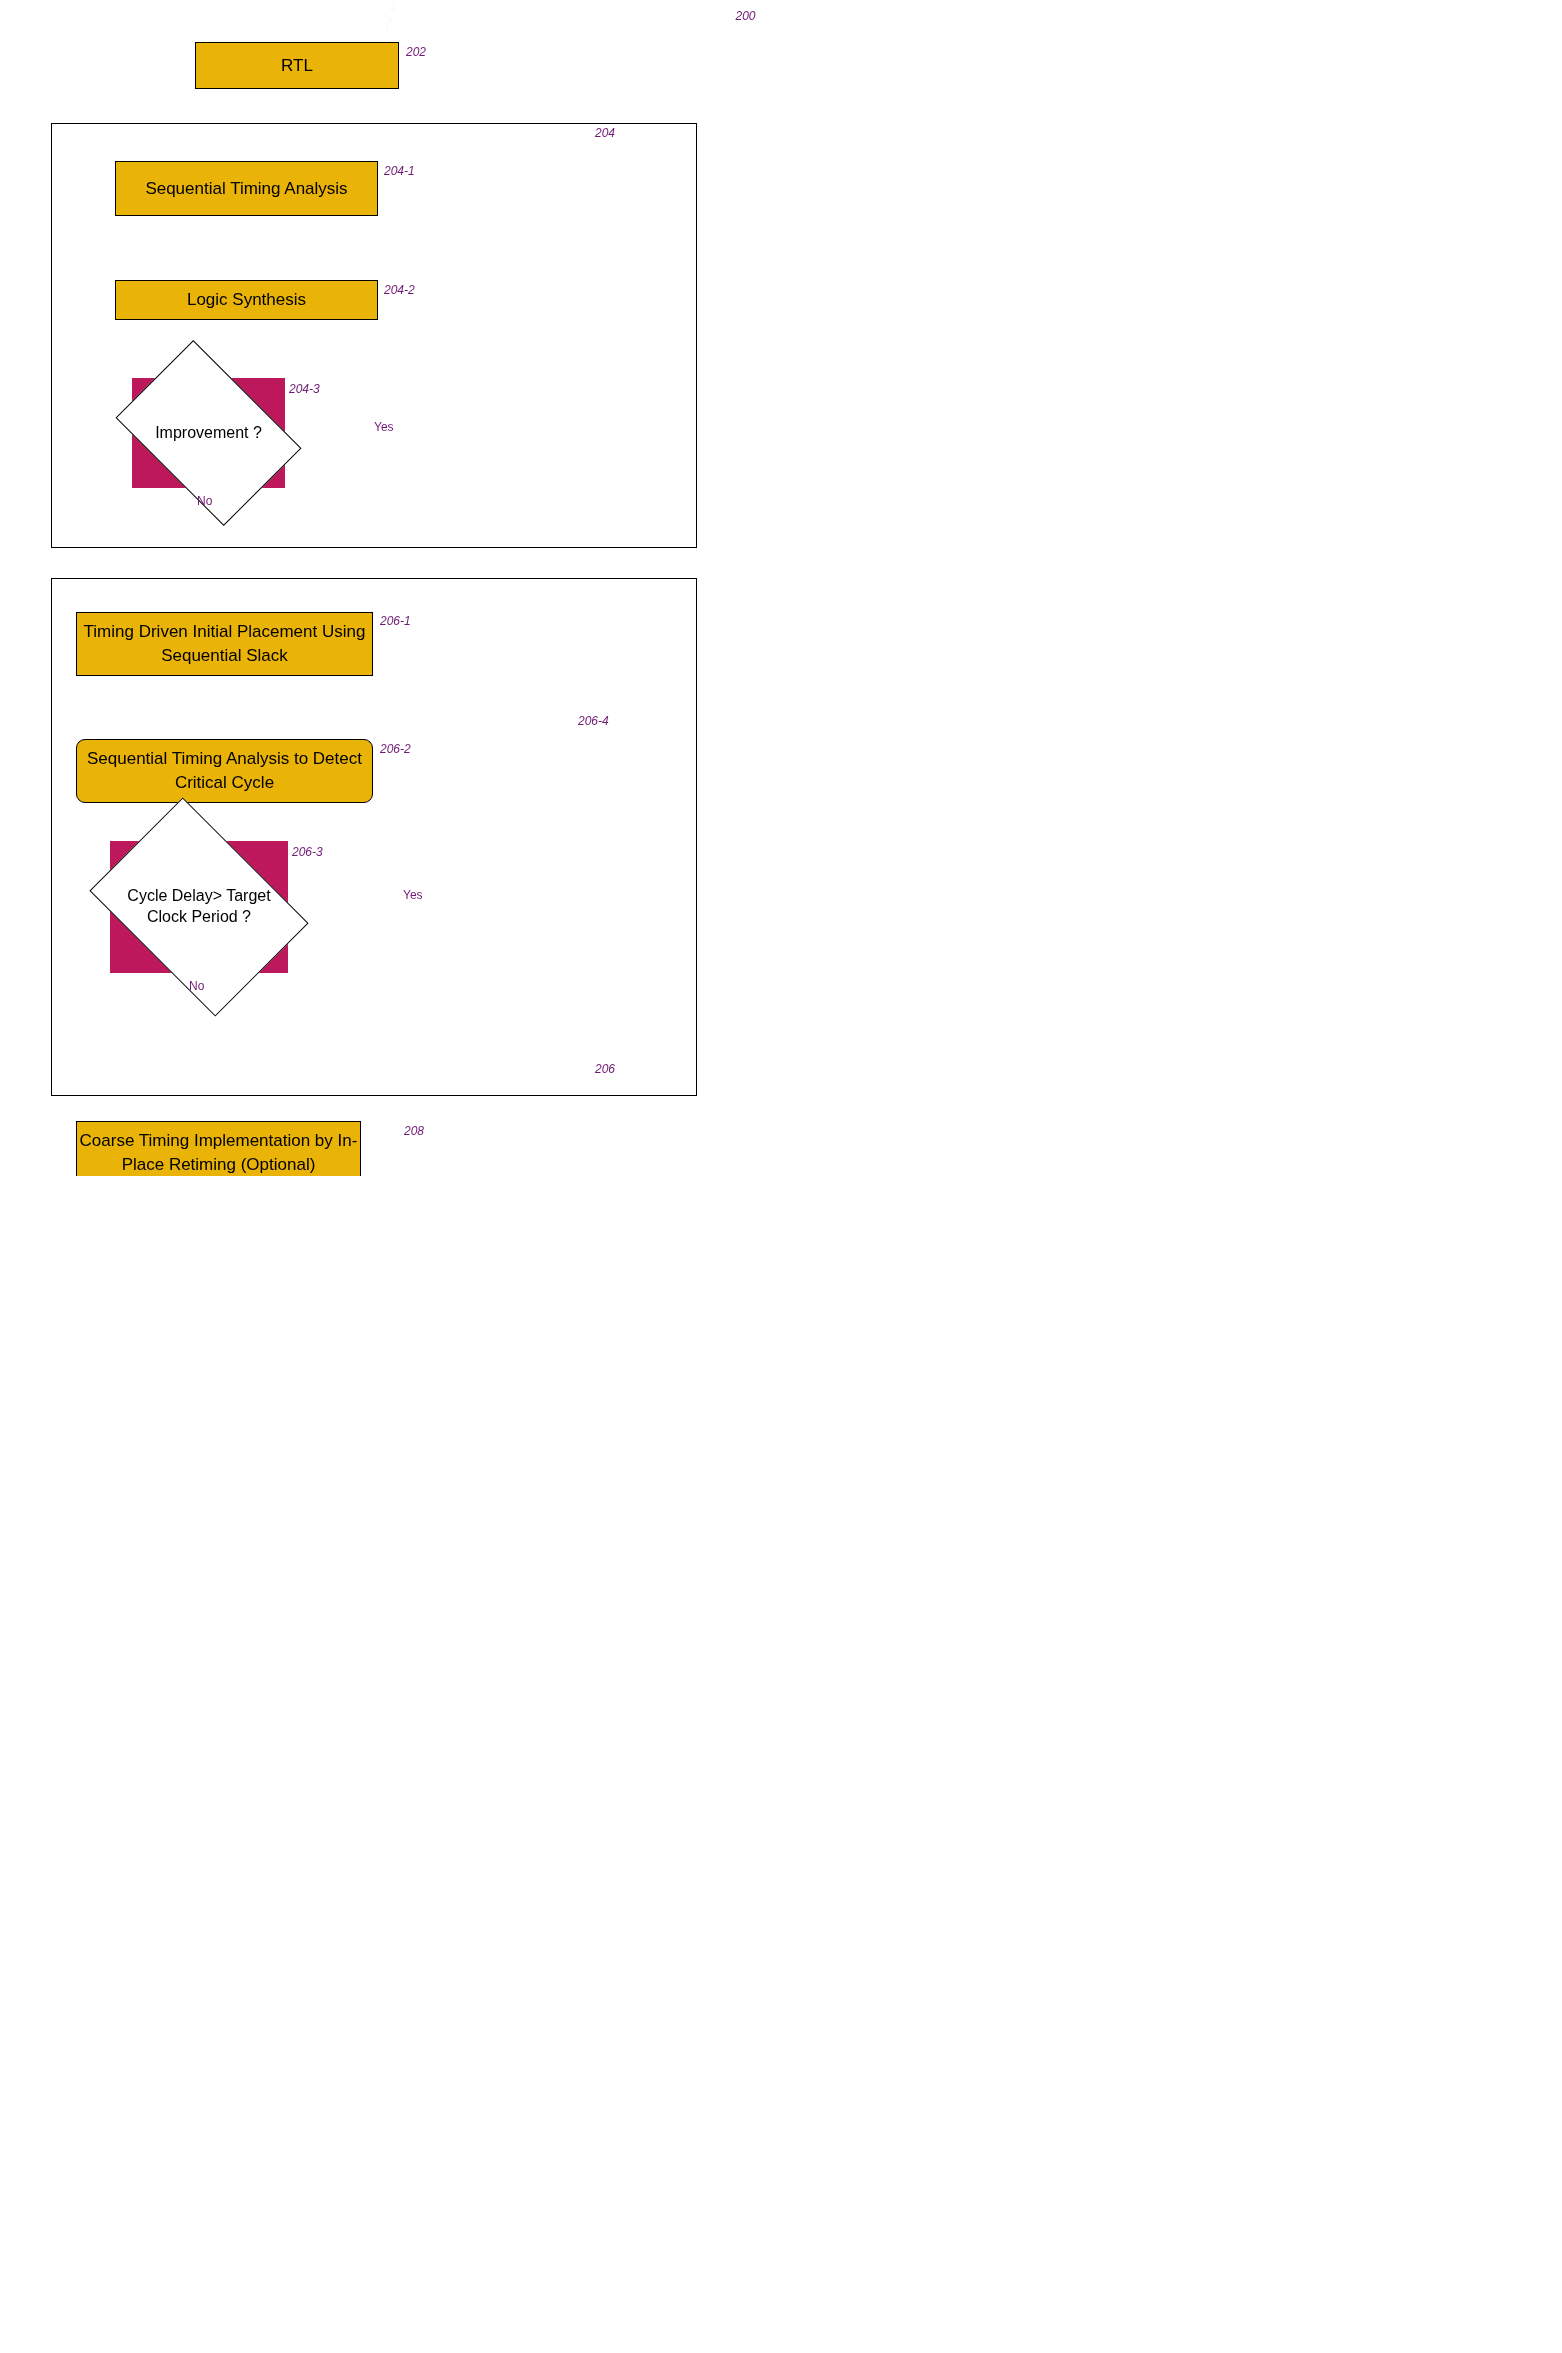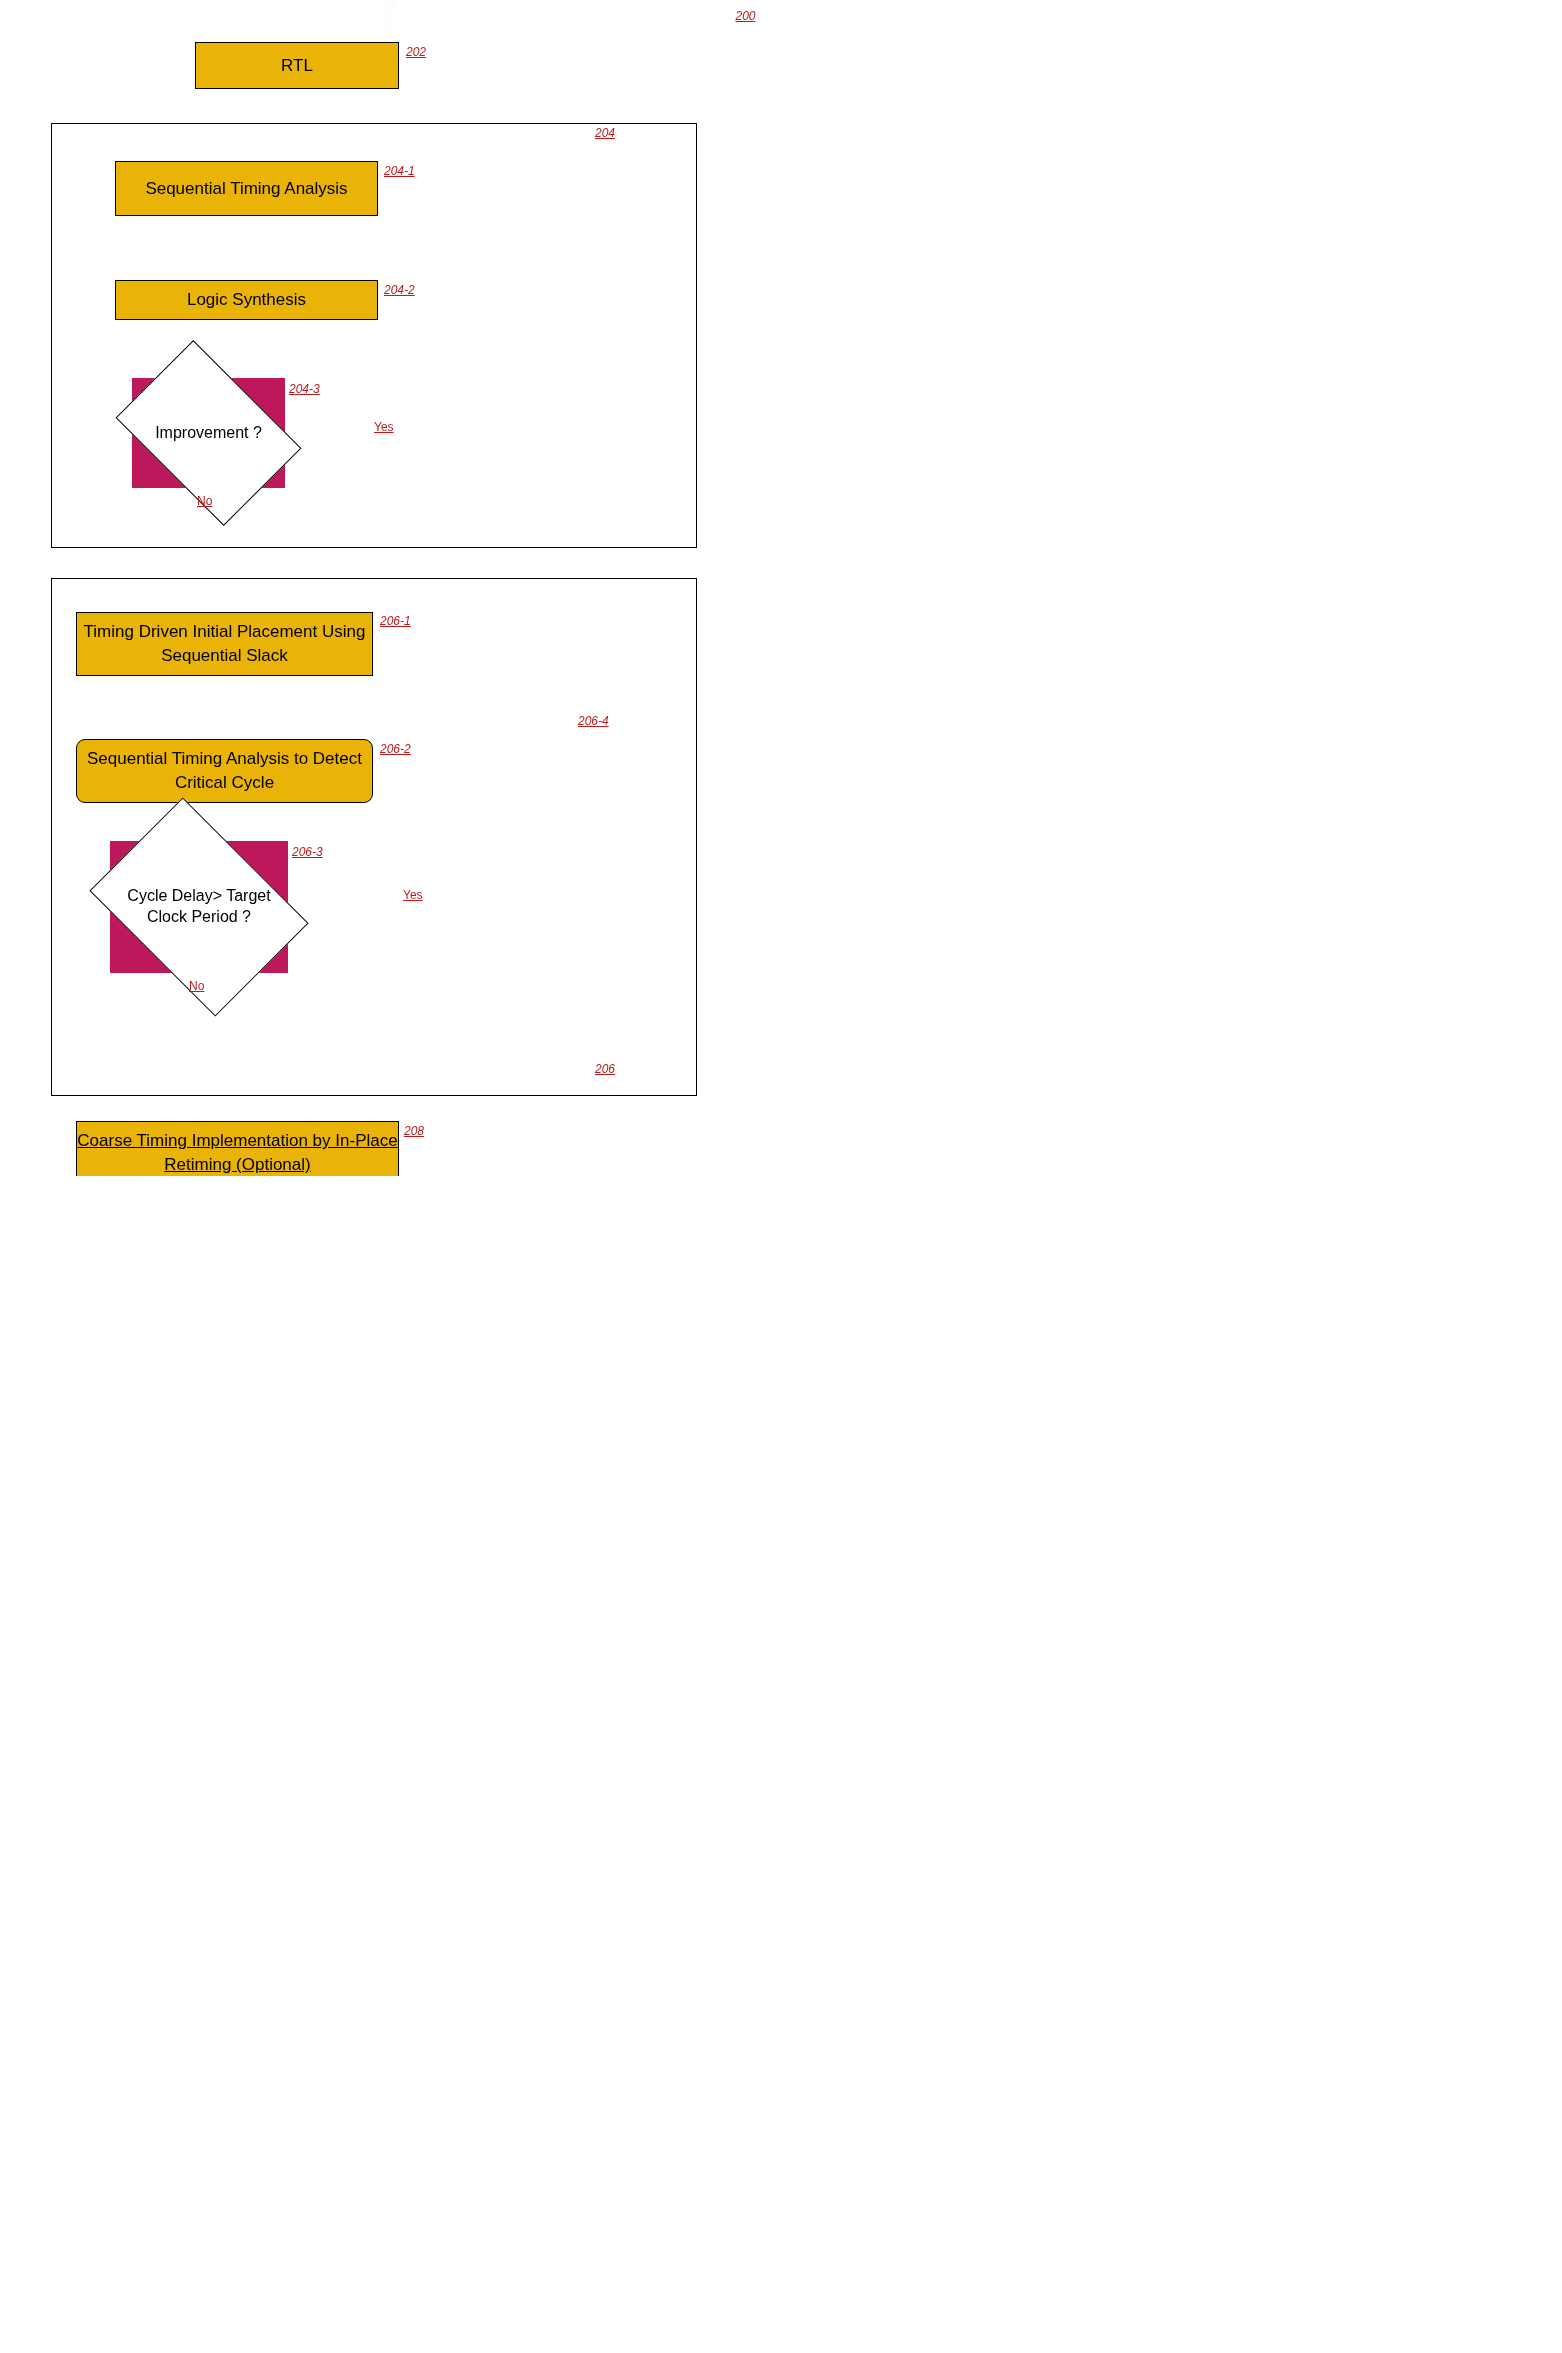--- a/index.html
+++ b/index.html
@@ -55,22 +55,21 @@
     .group-box {
       position: absolute;
       border: 1.7px solid #000;
       background: transparent;
     }
     
     .label {
       position: absolute;
       font-style: italic;
       font-size: 12px;
-      color: #b91c1c;
-      text-decoration: underline;
+      color: #701a75;
     }
     
     .arrows-svg {
       position: absolute;
       top: 0; left: 0;
       width: 100%;
       height: 100%;
       pointer-events: none;
     }
   </style>
@@ -139,21 +138,21 @@
 Target Clock Period
 ?</span>
   </div>
 
   <div class="label" style="left: 292px; top: 845px;">206-3</div>
 
   <div class="label" style="left: 403px; top: 888px; font-style: normal; font-size: 12px;">Yes</div>
 
   <div class="label" style="left: 189px; top: 979px; font-style: normal; font-size: 12px;">No</div>
 
-  <div class="flow-box" style="left: 76px; top: 1121px; width: 323px; height: 64px; text-decoration: underline;">
+  <div class="flow-box" style="left: 76px; top: 1121px; width: 285px; height: 64px;">
     <span>Coarse Timing Implementation
 by In-Place Retiming (Optional)</span>
   </div>
 
   <div class="label" style="left: 404px; top: 1124px;">208</div>
 
   <div class="flow-box" style="left: 115px; top: 1240px; width: 246px; height: 51px;">
     <span>Final Clock Scheduling</span>
   </div>
 

